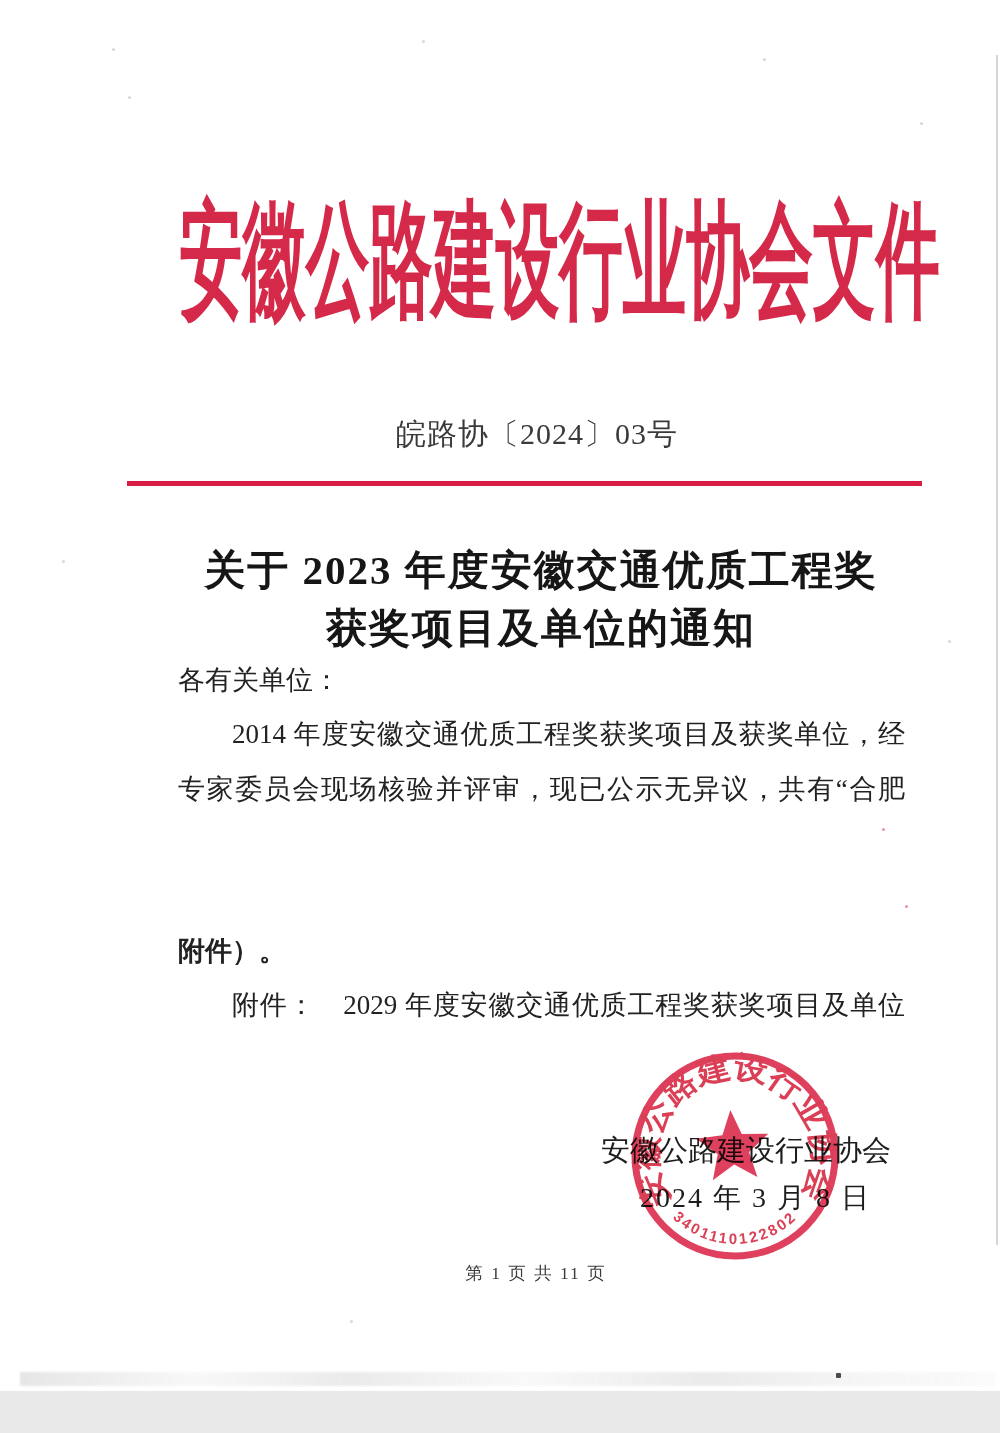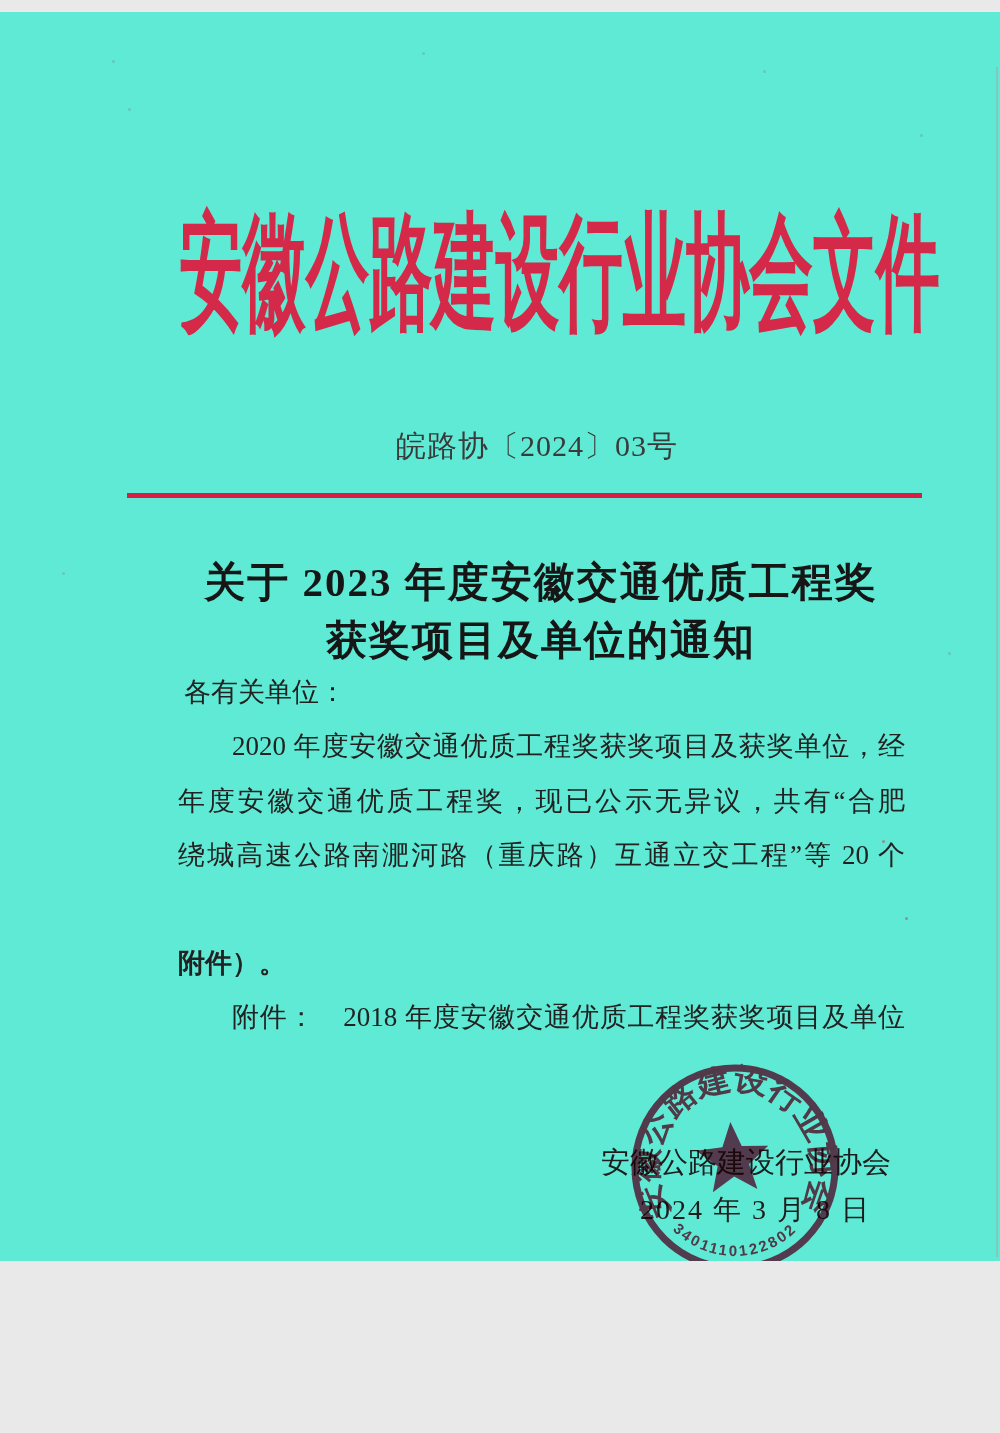--- a/index.html
+++ b/index.html
@@ -1,20 +1,20 @@
 <!DOCTYPE html>
 <html><head>
 <meta charset="utf-8">
 <style>
   html,body{margin:0;padding:0;background:#e9e9e9;}
   #page{
     position:relative;
-    width:1000px;height:1249px;
-    margin:12px auto;
-    background:#5eead4;
+    width:1000px;height:1391px;
+    margin:0 auto;
+    background:#ffffff;
     overflow:hidden;
     font-family:"Liberation Serif","DejaVu Serif",serif;
     color:#262626;
   }
   .abs{position:absolute;}
 
   
   #banner{
     left:0;width:1000px;top:198px;
     text-align:center;
@@ -55,21 +55,21 @@
     font-size:27px;color:#222;
     line-height:40px;
     white-space:nowrap;
   }
   .fill{
     white-space:normal;
     text-align:justify;
     text-align-last:justify;
     overflow:hidden;
   }
-  #salutation{left:184px;top:660px;}
+  #salutation{left:178px;top:660px;}
   .pline{left:178px;width:727px;}
   #pl1{top:714px;padding-left:54px;width:673px;}
   #pl2{top:769px;}
   #pl3{top:823px;}
   #pl4{top:877px;}
   #pl5{top:931px;font-weight:bold;}
   #attach{left:232px;top:985px;width:673px;}
 
   #sig-org{left:601px;top:1131px;font-size:29px;color:#1d1d1d;letter-spacing:0px;white-space:nowrap;}
   #sig-date{left:640px;top:1179px;font-size:28px;color:#1d1d1d;letter-spacing:2px;white-space:nowrap;}
@@ -113,26 +113,25 @@
 
   <div id="docnum" class="abs">皖路协〔2024〕03号</div>
 
   <div id="redrule" class="abs"></div>
 
   <div id="title1" class="abs doc-title">关于 2023 年度安徽交通优质工程奖</div>
   <div id="title2" class="abs doc-title">获奖项目及单位的通知</div>
 
   <div id="salutation" class="abs bodytext">各有关单位：</div>
 
-  <div id="pl1" class="abs bodytext pline fill">2020 年度安徽交通优质工程奖获奖项目及获奖单位，经</div>
-  <div id="pl2" class="abs bodytext pline fill">年度安徽交通优质工程奖，现已公示无异议，共有“合肥</div>
-  <div id="pl3" class="abs bodytext pline fill">绕城高速公路南淝河路（重庆路）互通立交工程”等 20 个</div>
+  <div id="pl1" class="abs bodytext pline fill">2014 年度安徽交通优质工程奖获奖项目及获奖单位，经</div>
+  <div id="pl2" class="abs bodytext pline fill">专家委员会现场核验并评审，现已公示无异议，共有“合肥</div>
   <div id="pl5" class="abs bodytext pline">附件）。</div>
 
-  <div id="attach" class="abs bodytext fill">附件：　2018 年度安徽交通优质工程奖获奖项目及单位</div>
+  <div id="attach" class="abs bodytext fill">附件：　2029 年度安徽交通优质工程奖获奖项目及单位</div>
 
   <div id="sig-org" class="abs">安徽公路建设行业协会</div>
   <div id="sig-date" class="abs">2024 年 3 月 8 日</div>
 
   <svg id="seal" class="abs" width="240" height="240" viewBox="-120 -120 240 240">
     <defs>
       <path id="sealTextArc" d="M -63.9 44.7 A 78 78 0 1 1 63.9 44.7" fill="none"></path>
       <path id="sealNumArc" d="M -71.2 51.7 A 88 88 0 0 0 71.2 51.7" fill="none"></path>
     </defs>
     <circle cx="0" cy="0" r="100" fill="none" stroke="#dc3150" stroke-width="7"></circle>

